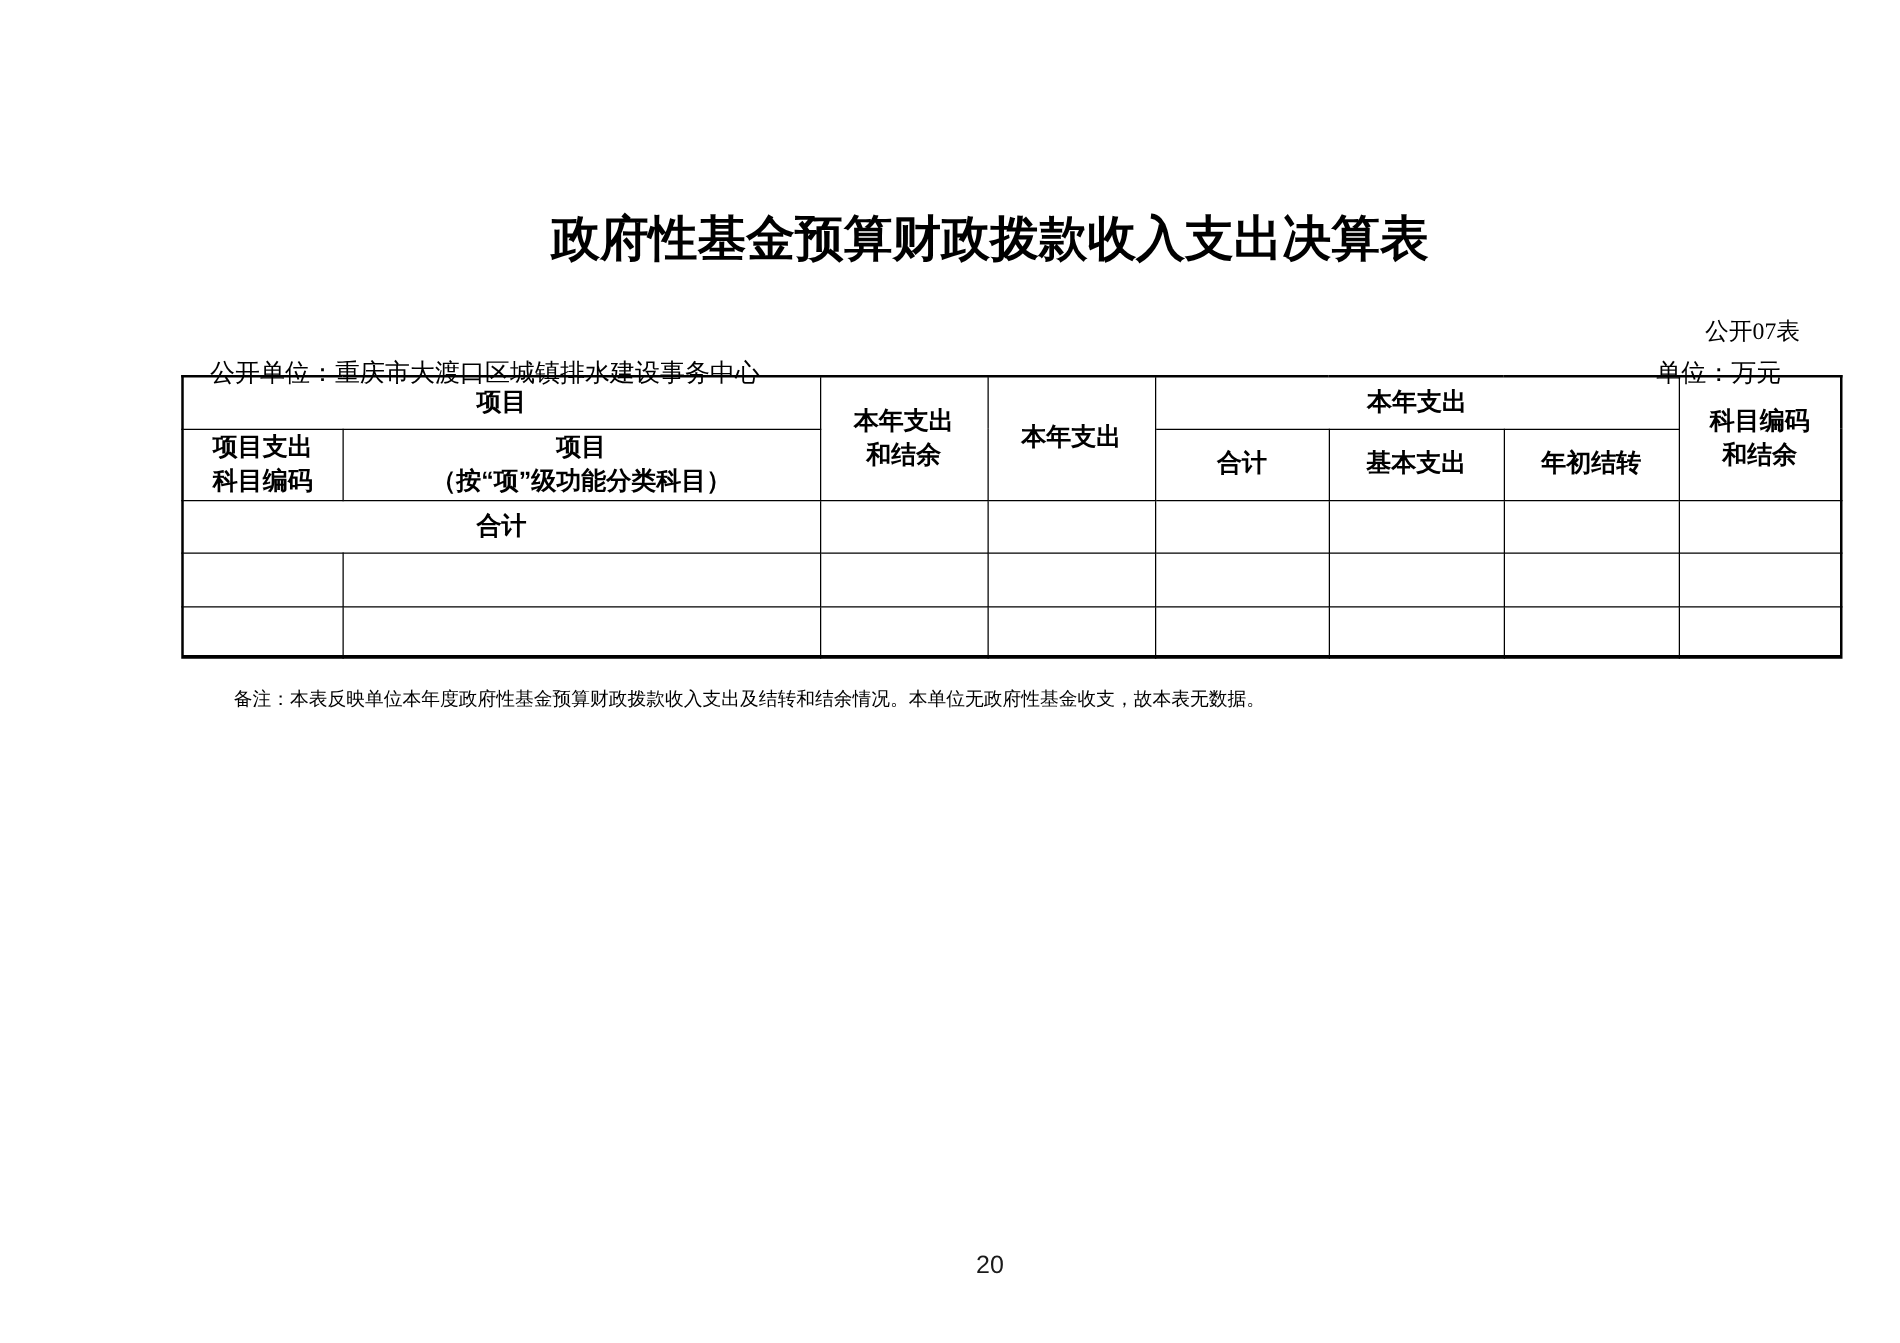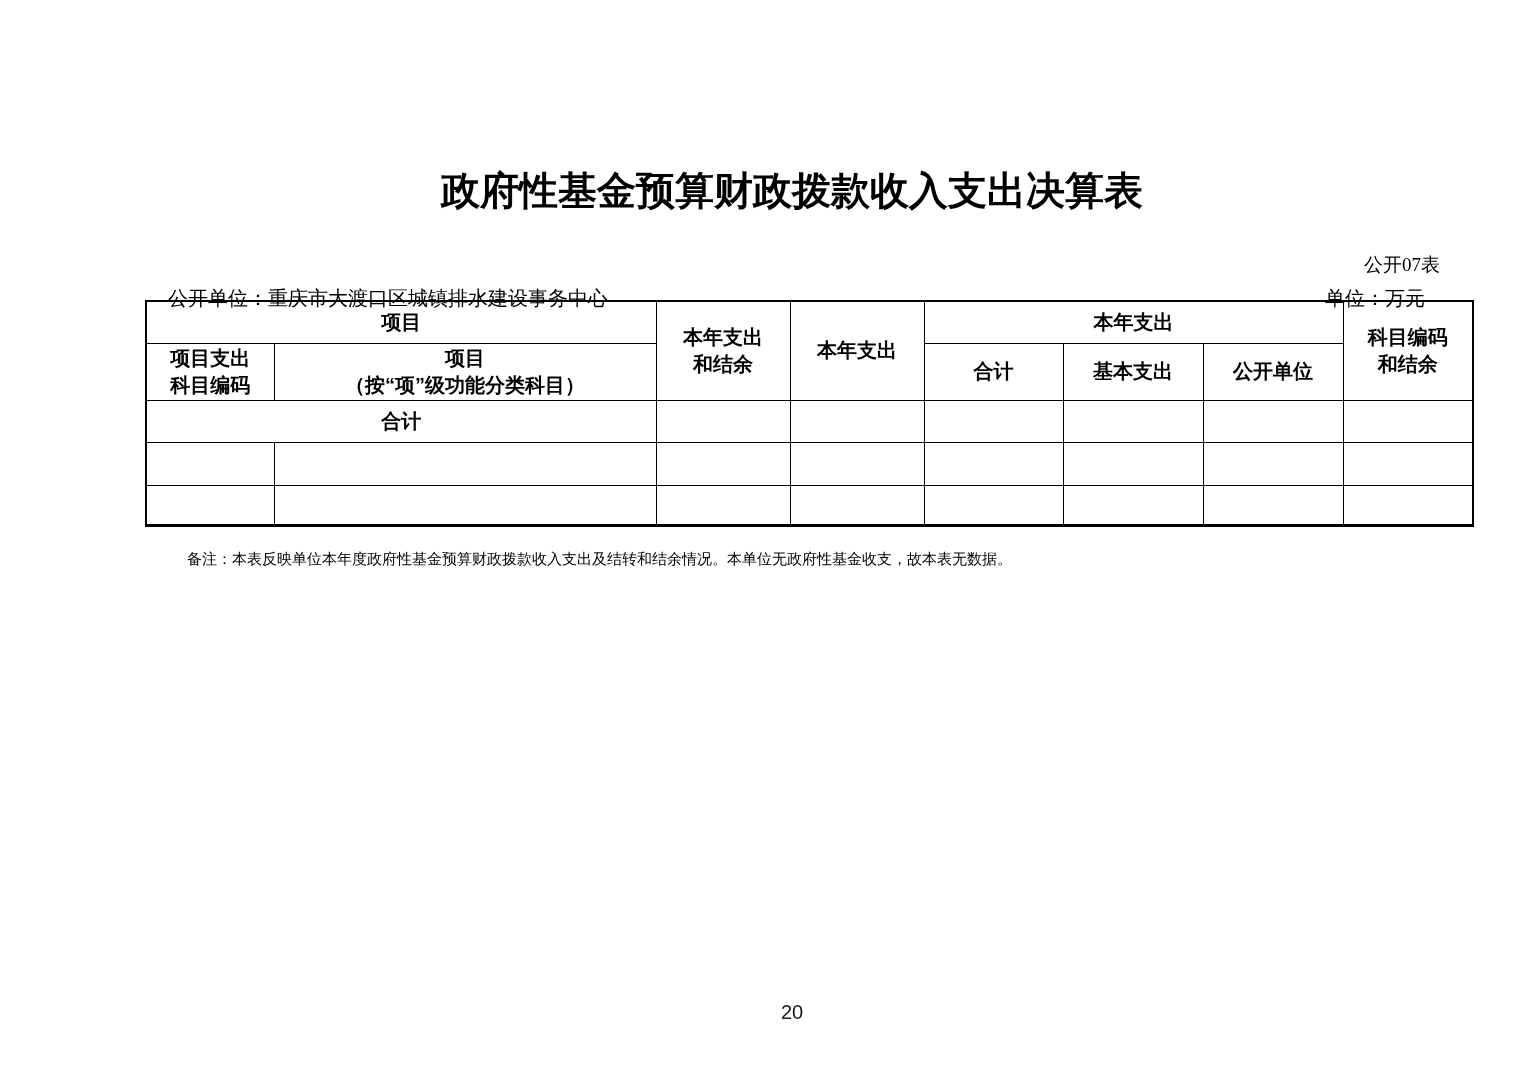--- a/index.html
+++ b/index.html
@@ -135,21 +135,21 @@
       <td rowspan="2">科目编码
 和结余</td>
     </tr>
     <tr class="hrow2">
       <td>项目支出
 科目编码</td>
       <td>项目
 （按“项”级功能分类科目）</td>
       <td>合计</td>
       <td>基本支出</td>
-      <td>公开单位</td>
+      <td>年初结转</td>
     </tr>
     <tr class="brow1">
       <td colspan="2" class="kai">合计</td>
       <td class="kai"></td>
       <td class="kai"></td>
       <td class="kai"></td>
       <td class="kai"></td>
       <td class="kai"></td>
       <td class="kai"></td>
     </tr>

